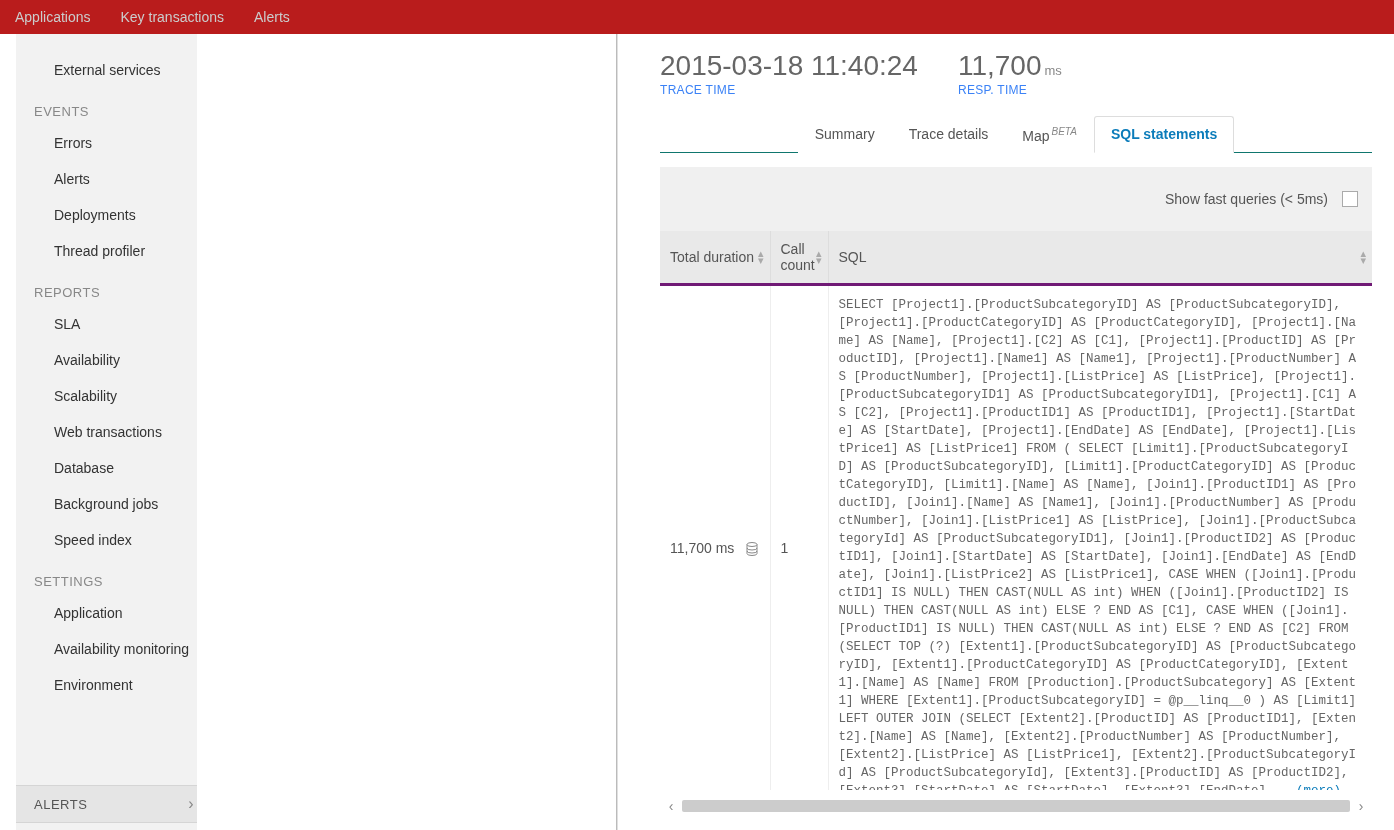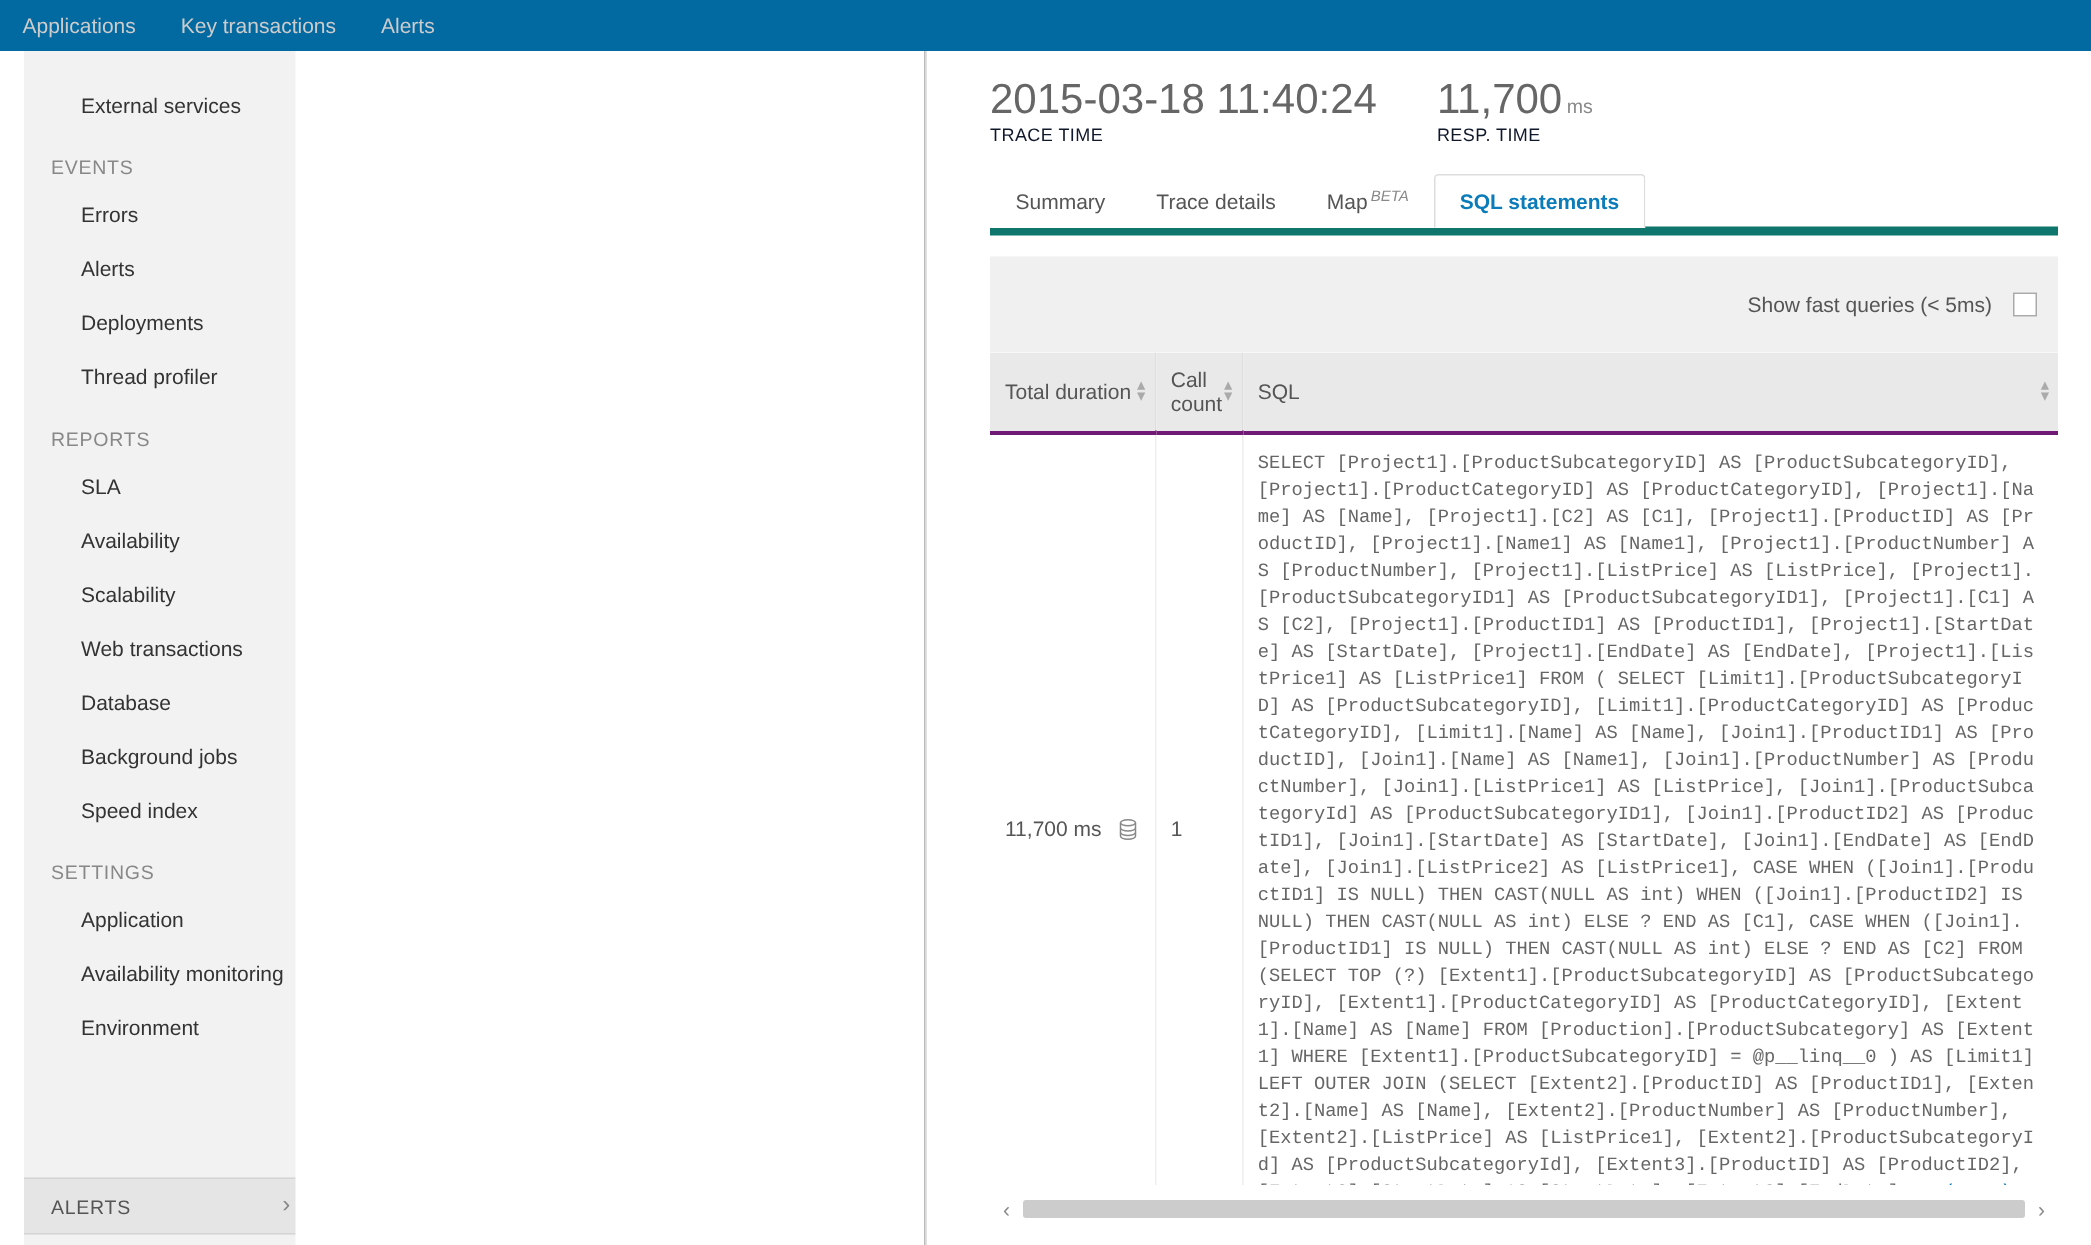--- a/index.html
+++ b/index.html
@@ -1,42 +1,42 @@
 <!DOCTYPE html>
 <html><head>
 <meta charset="utf-8">
 <style>
 * { margin: 0; padding: 0; box-sizing: border-box; }
 body { font-family: -apple-system, BlinkMacSystemFont, "Segoe UI", Helvetica, Arial, sans-serif; font-size: 14px; color: #333; background: #fff; width: 1394px; height: 830px; overflow: hidden; position: relative; }
 
 
-.topnav { background: #0369a1; height: 34px; display: flex; align-items: center; padding: 0 15px; }
+.topnav { background: #b91c1c; height: 34px; display: flex; align-items: center; padding: 0 15px; }
 .topnav-item { color: #ccc; font-size: 14px; margin-right: 30px; cursor: pointer; }
 
 
 .sidebar { position: absolute; top: 34px; left: 16px; width: 197px; height: calc(830px - 34px); background: #f2f2f2; border-right: 1px solid #e0e0e0; overflow-y: auto; }
 .sidebar-item { padding: 8px 18px 8px 38px; color: #333; font-size: 14px; cursor: pointer; line-height: 20px; }
 .sidebar-heading { padding: 16px 18px 6px 18px; color: #888; font-size: 13px; letter-spacing: 0.5px; }
 .sidebar-footer { position: absolute; bottom: 7px; left: 0; right: 0; background: #e5e5e5; border-top: 1px solid #d5d5d5; border-bottom: 1px solid #d5d5d5; padding: 9px 18px; display: flex; justify-content: space-between; align-items: center; cursor: pointer; }
 .sidebar-footer span { color: #555; font-size: 13px; letter-spacing: 0.5px; }
 .sidebar-footer .chev { color: #888; font-size: 16px; }
 
 
 .mid { position: absolute; top: 34px; left: 197px; width: 420px; height: calc(830px - 34px); background: #fff; border-right: 1px solid #bbb; }
 
 
 .detail { position: absolute; top: 34px; left: 638px; right: 0; bottom: 0; background: #fff; padding: 18px 22px 0 22px; display: flex; flex-direction: column; }
 .detail-inner-border { position: absolute; top: 34px; left: 617px; width: 1px; height: calc(830px - 34px); background: #e0e0e0; }
 
 .metrics { display: flex; gap: 40px; margin-bottom: 18px; }
 .metric-value { font-size: 28px; color: #666; font-weight: 300; line-height: 1; }
 .metric-value .unit { font-size: 13px; color: #888; margin-left: 3px; }
-.metric-label { font-size: 12px; color: #0f172a; letter-spacing: 0.3px; margin-top: 3px; }
+.metric-label { font-size: 12px; color: #3b82f6; letter-spacing: 0.3px; margin-top: 3px; }
 
-.tabs { display: flex; border-bottom: 6px solid #0f766e; margin-bottom: 14px; }
+.tabs { display: flex; border-bottom: 1px solid #0f766e; margin-bottom: 14px; justify-content: center; }
 .tab { padding: 9px 16px; font-size: 14px; color: #555; cursor: pointer; border: 1px solid transparent; border-bottom: none; position: relative; top: 1px; background: #fff; }
 .tab.active { border: 1px solid #ddd; border-bottom: 1px solid #fff; color: #0b7cba; font-weight: 600; border-radius: 3px 3px 0 0; }
 .tab sup { font-size: 10px; color: #888; font-style: italic; margin-left: 2px; }
 
 .fast-queries { display: flex; justify-content: flex-end; align-items: center; background: #f0f0f0; padding: 24px 14px; margin-bottom: 0; }
 .fast-queries label { color: #555; font-size: 14px; margin-right: 14px; }
 .fast-queries .checkbox { width: 16px; height: 16px; border: 1px solid #aaa; background: #fff; display: inline-block; }
 
 .table-wrap { flex: 1; overflow: hidden; display: flex; flex-direction: column; }
 table { width: 100%; border-collapse: collapse; }

